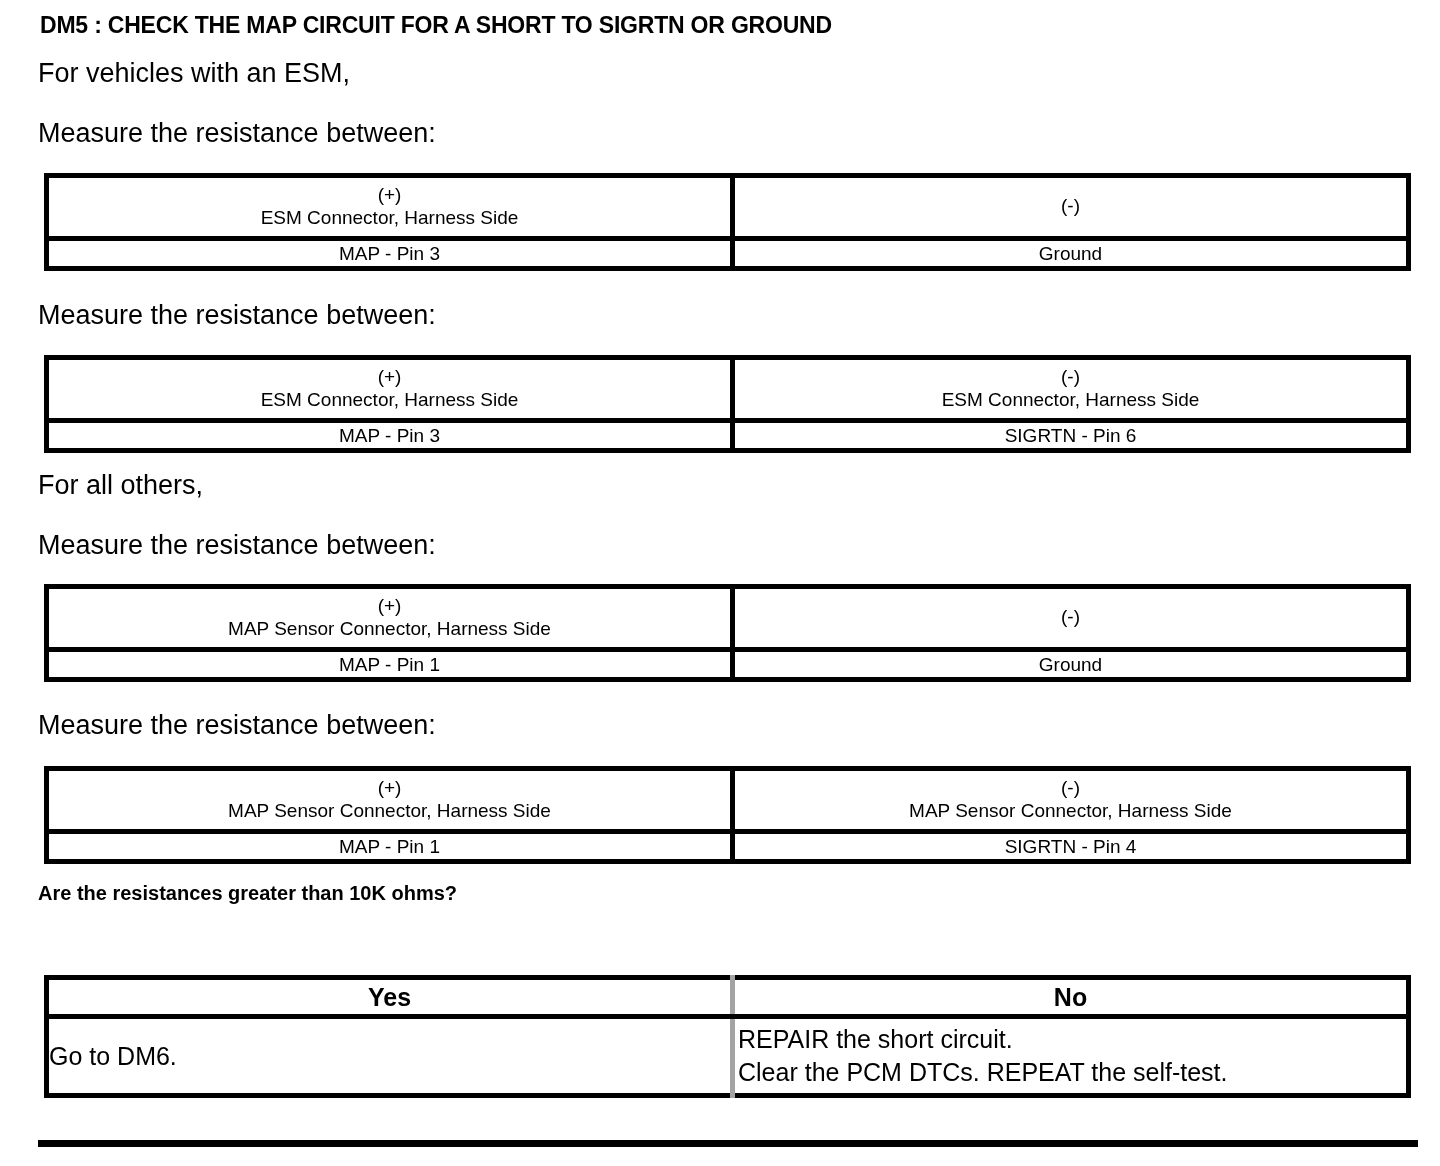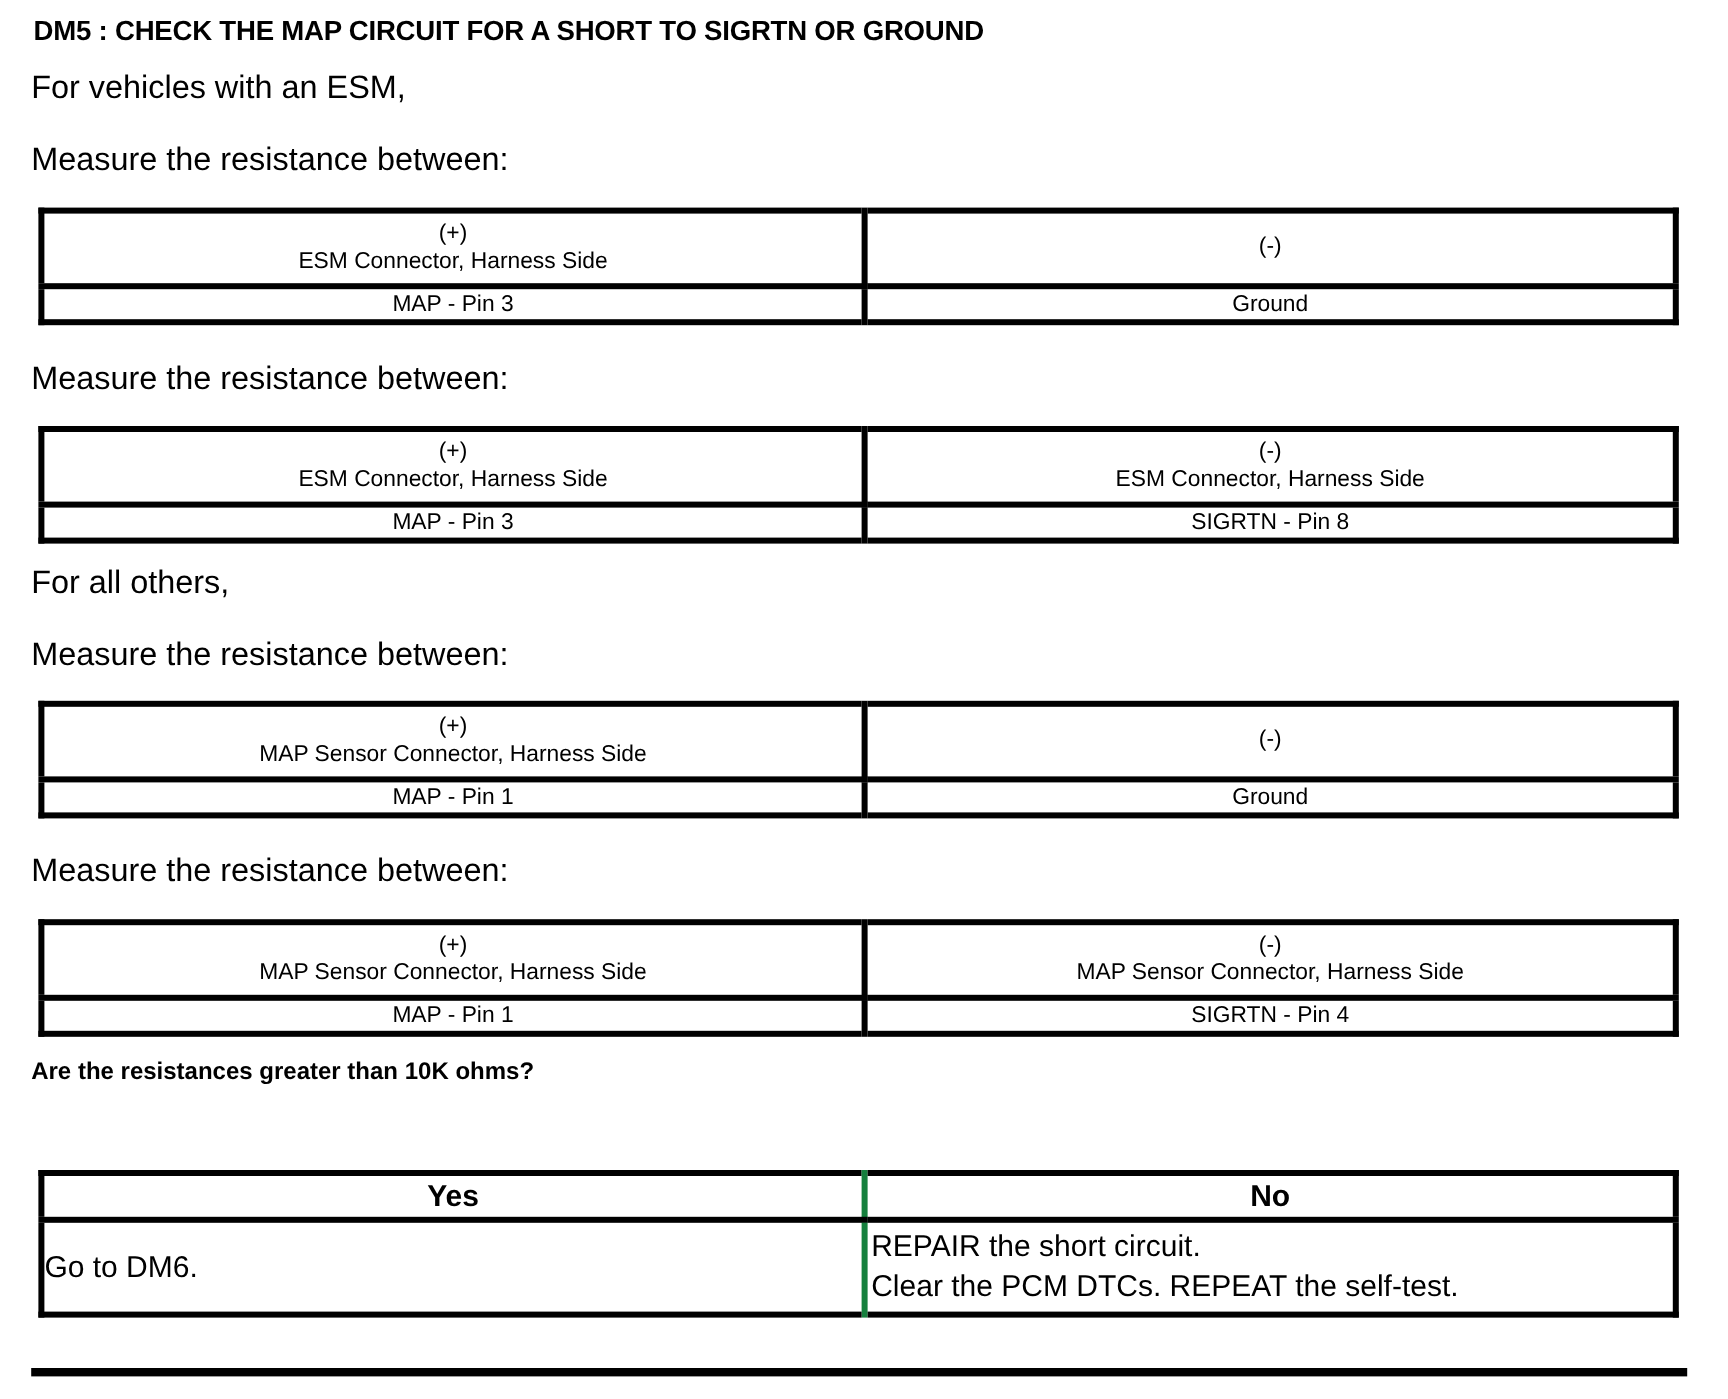--- a/index.html
+++ b/index.html
@@ -12,21 +12,21 @@
     width: 1440px;
     height: 1166px;
     position: relative;
     font-family: "Liberation Sans", sans-serif;
     color: #000000;
     overflow: hidden;
   }
 
   .page {
     position: absolute;
-    left: 4px; top: 0;
+    left: 16px; top: 0;
     width: 1163px;
     height: 1166px;
   }
 
   
   .step-title {
     position: absolute;
     left: 24px;
     top: 12px;
     font-size: 23px;
@@ -94,21 +94,21 @@
     border-collapse: collapse;
     table-layout: fixed;
     border: 5px solid #000;
     background: #fff;
   }
   .dtable td {
     border: 0;
     padding: 0;
     vertical-align: middle;
   }
-  .dtable .col-left  { width: 681px; border-right: 5px solid #15803d; margin-top: 31px; }
+  .dtable .col-left  { width: 681px; border-right: 5px solid #a3a3a3; margin-top: 31px; }
   .dtable .col-right { width: 671px; margin-top: 20px; }
 
   .dtable tr.head-row td {
     height: 34px;
     text-align: center;
     font-size: 25px;
     font-weight: bold;
     border-bottom: 5px solid #000;
   }
   .dtable tr.body-row td {
@@ -170,21 +170,21 @@
         <span class="hdr-sign">(+)</span>
         <span class="hdr-sub">ESM Connector, Harness Side</span>
       </td>
       <td class="col-right">
         <span class="hdr-sign">(-)</span>
         <span class="hdr-sub">ESM Connector, Harness Side</span>
       </td>
     </tr>
     <tr class="data-row">
       <td class="col-left">MAP - Pin 3</td>
-      <td class="col-right">SIGRTN - Pin 8</td>
+      <td class="col-right">SIGRTN - Pin 6</td>
     </tr>
   </tbody>
     </table>
 
   <div class="para" style="top:470px;">For all others,</div>
 
   <div class="para" style="top:530px;">Measure the resistance between:</div>
 
   <table class="mtable" style="top:584px;">
     <tbody>

